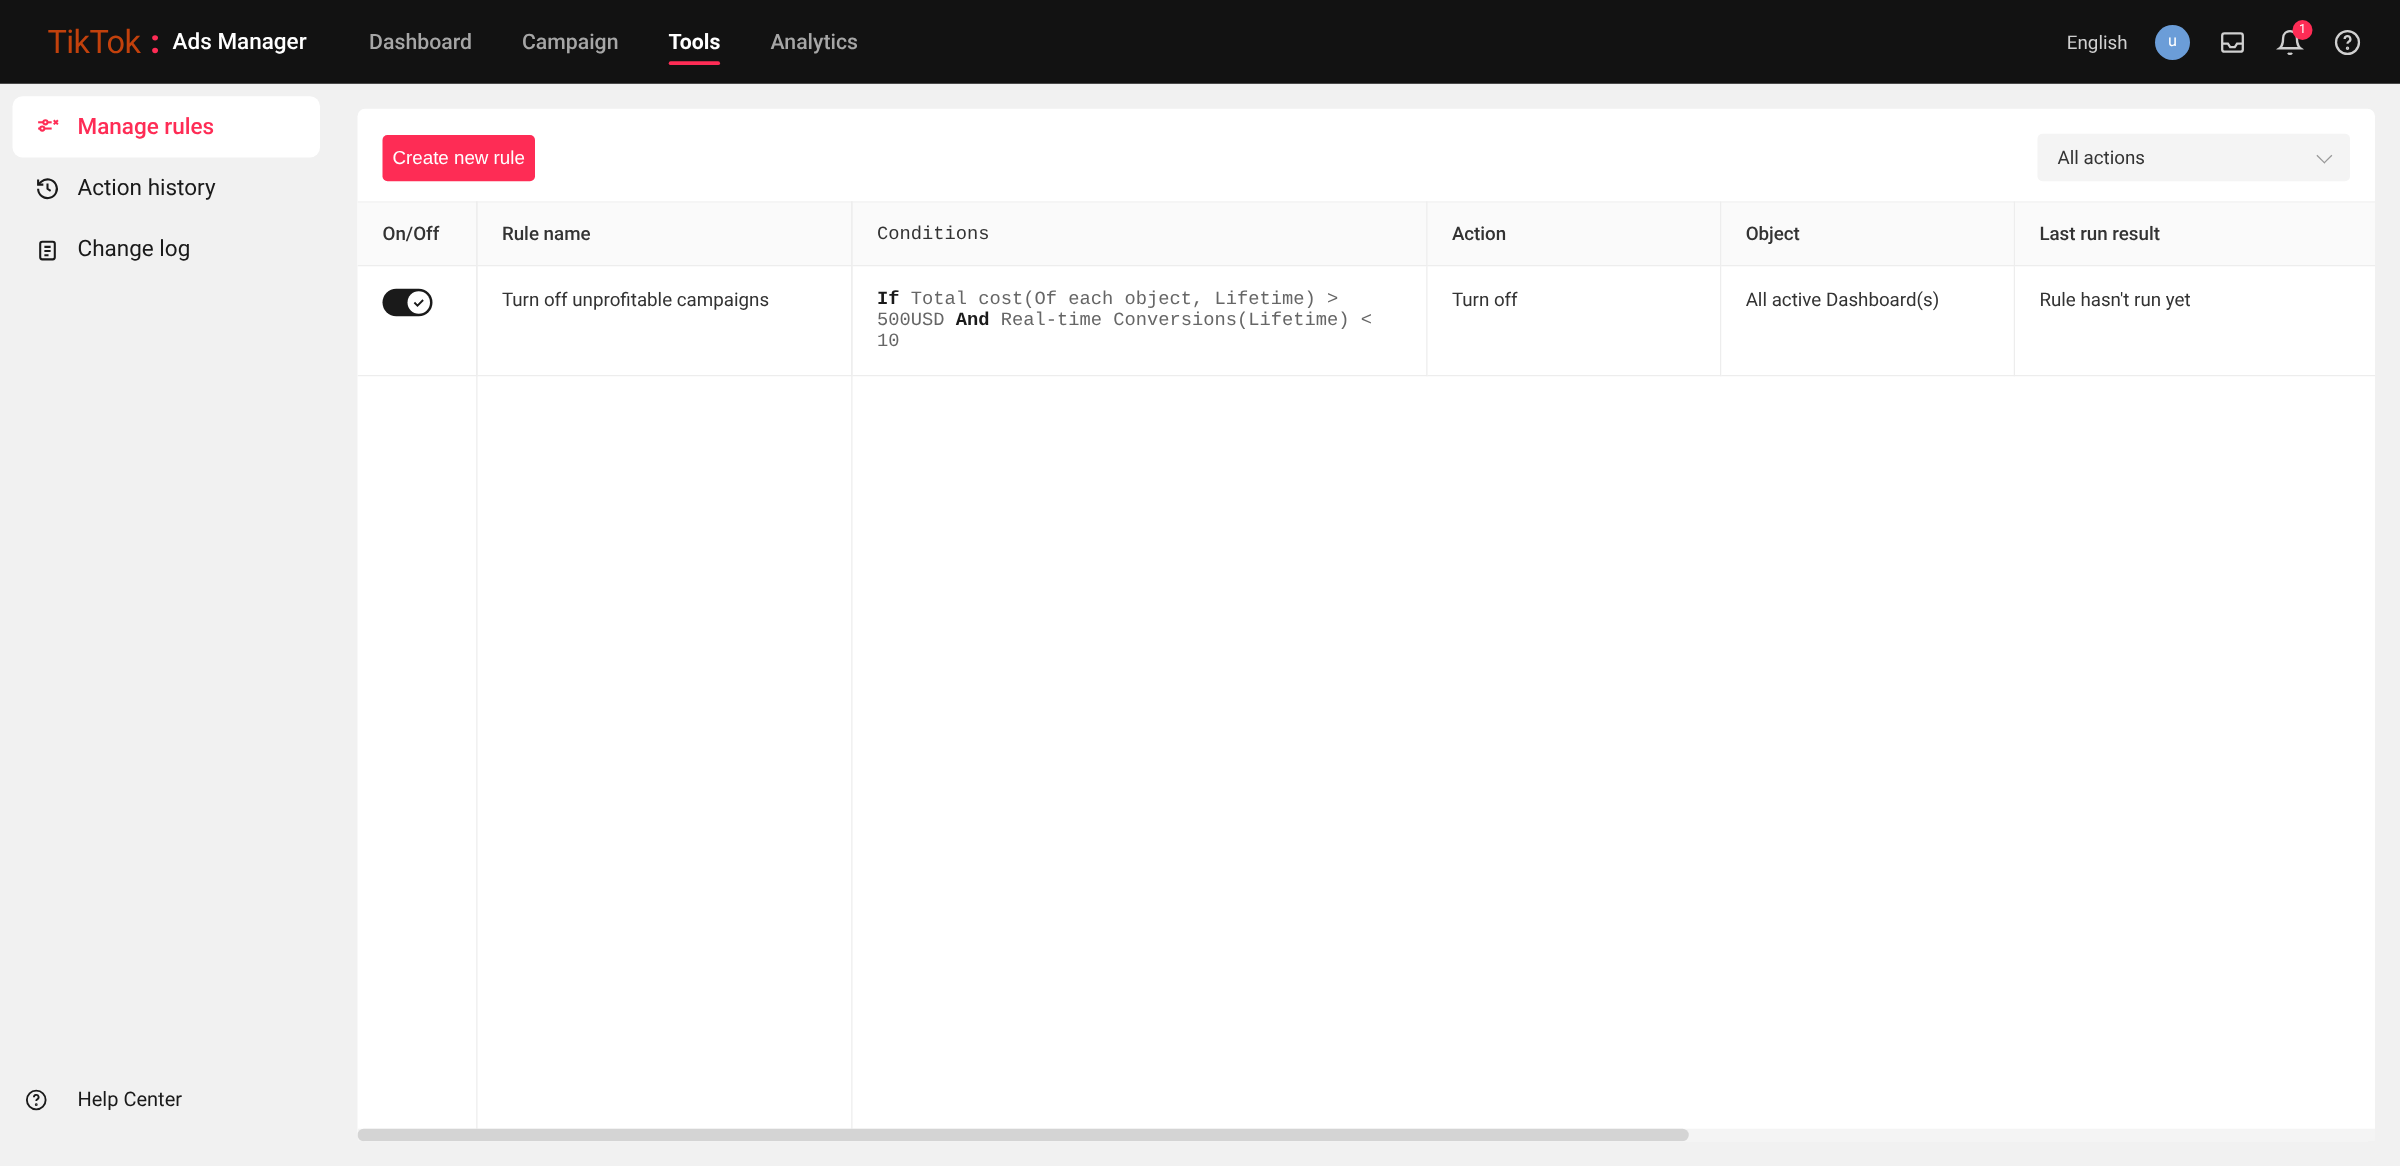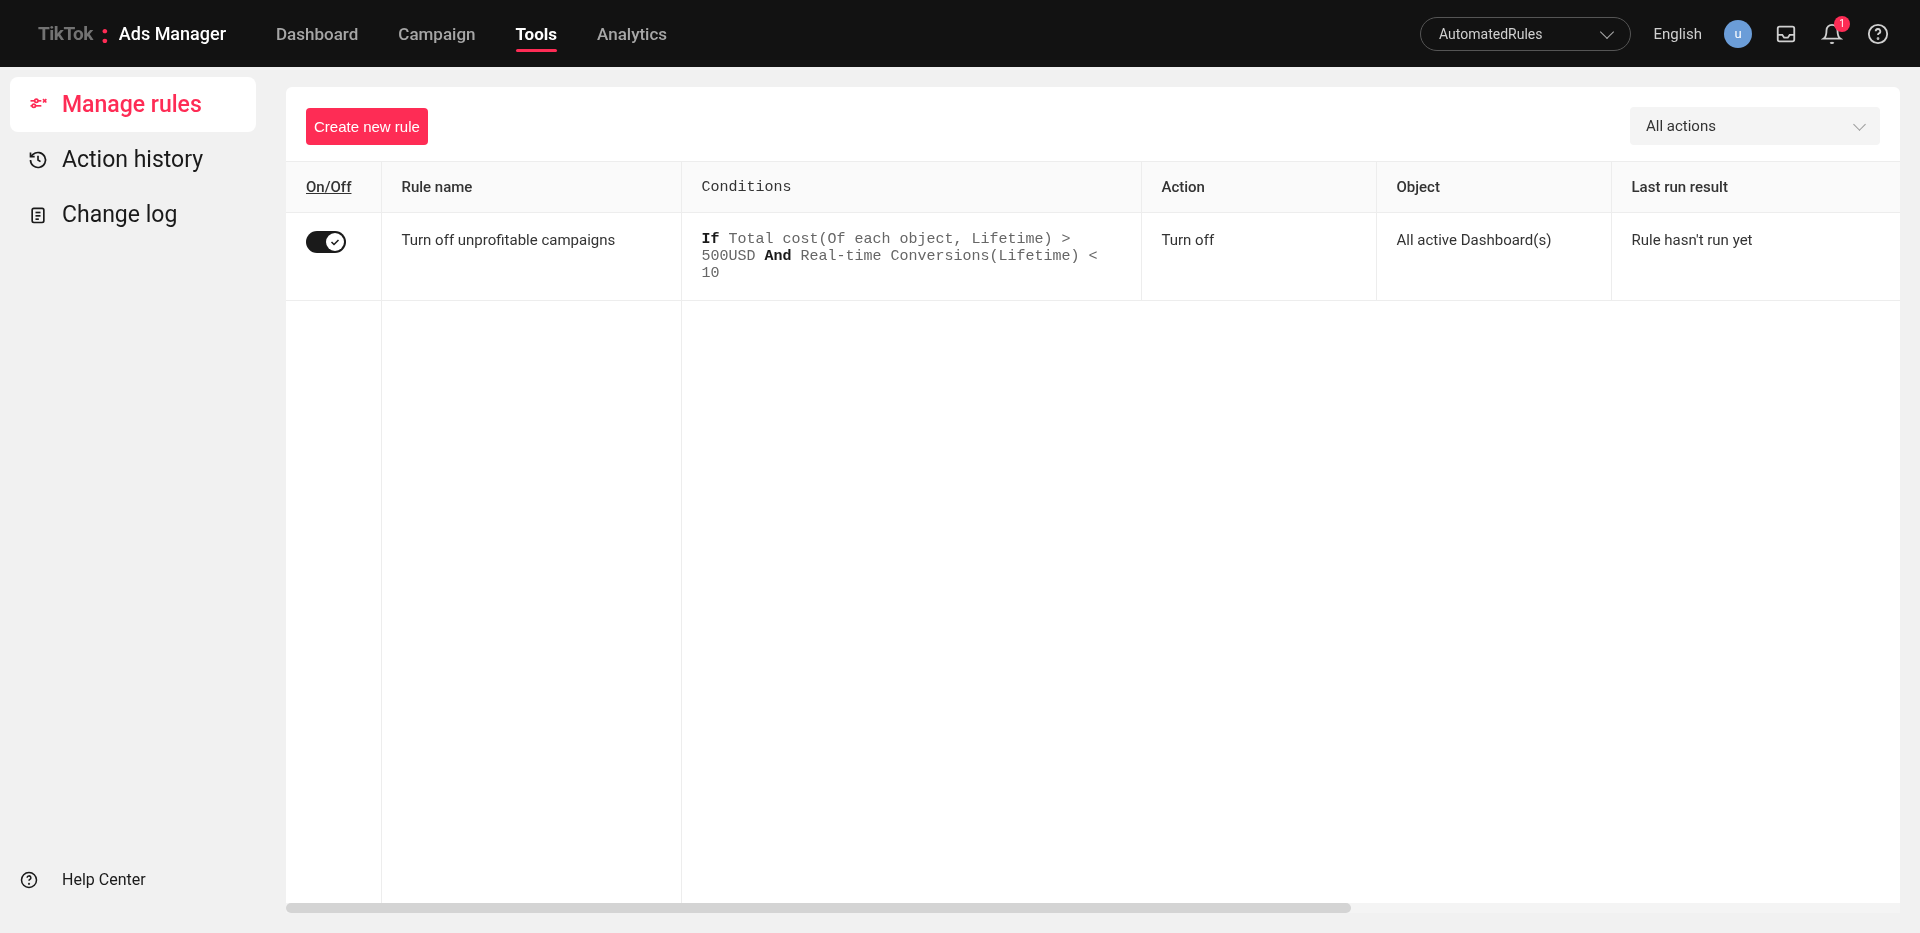--- a/index.html
+++ b/index.html
@@ -18,23 +18,23 @@
   align-items: center;
   padding: 0 30px 0 38px;
 }
 .logo {
   display: flex;
   align-items: center;
   gap: 6px;
   margin-right: 50px;
 }
 .logo-tiktok {
-  font-weight: 700;
-  font-size: 19px;
-  color: #737373;
+  font-weight: 400;
+  font-size: 26px;
+  color: #c2410c;
   letter-spacing: -0.5px;
 }
 .logo-colon { color: #fe2c55; font-weight: 900; font-size: 26px; margin-left: 2px; }
 .logo-ads { color: #fff; font-size: 18px; font-weight: 500; margin-left: 4px; }
 .nav {
   display: flex;
   gap: 40px;
 }
 .nav-item {
   color: #a6a6a6;
@@ -130,21 +130,21 @@
   display: flex;
   flex-direction: column;
 }
 .sidebar-item {
   display: flex;
   align-items: center;
   gap: 14px;
   padding: 14px 18px;
   border-radius: 8px;
   cursor: pointer;
-  font-size: 23px;
+  font-size: 18px;
   color: #1a1a1a;
 }
 .sidebar-item.active {
   background: #fff;
   color: #fe2c55;
   font-weight: 500;
 }
 .sidebar-item.active .side-icon { color: #fe2c55; }
 .side-icon { width: 20px; height: 20px; color: #1a1a1a; display: flex; align-items: center; justify-content: center; }
 .help-center {
@@ -255,21 +255,21 @@
   color: #333;
   border-bottom: 1px solid #ededed;
   vertical-align: top;
 }
 .col-onoff { width: 95px; border-right: 1px solid #ededed; }
 .col-name { width: 300px; border-right: 1px solid #ededed; }
 .col-cond { width: 460px; border-right: 1px solid #ededed; font-family: Liberation Mono, monospace; }
 .col-action { width: 235px; border-right: 1px solid #ededed; }
 .col-obj { width: 235px; border-right: 1px solid #ededed; }
 .col-result { }
-th.col-onoff, td.col-onoff { border-right: 1px solid #ededed; text-decoration: underline; }
+th.col-onoff, td.col-onoff { border-right: 1px solid #ededed; }
 .toggle {
   width: 40px;
   height: 22px;
   background: #1a1a1a;
   border-radius: 11px;
   position: relative;
   cursor: pointer;
 }
 .toggle::after {
   content: "";
@@ -323,24 +323,20 @@
       <span class="logo-colon">:</span>
     <span class="logo-ads">Ads Manager</span>
   </div>
   <div class="nav">
     <div class="nav-item">Dashboard</div>
     <div class="nav-item">Campaign</div>
     <div class="nav-item active">Tools</div>
     <div class="nav-item">Analytics</div>
   </div>
   <div class="header-right">
-    <div class="account-selector">
-      <span>AutomatedRules</span>
-      <span class="chevron-down"></span>
-    </div>
     <div class="lang">English</div>
     <div class="avatar">u</div>
     <div class="icon-btn">
       <svg width="22" height="22" viewBox="0 0 24 24" fill="none" stroke="currentColor" stroke-width="2">
           <rect x="3" y="4" width="18" height="16" rx="2"></rect>
           <path d="M3 13h5l2 3h4l2-3h5"></path>
         </svg>
     </div>
     <div class="icon-btn">
       <svg width="22" height="22" viewBox="0 0 24 24" fill="none" stroke="currentColor" stroke-width="2">

